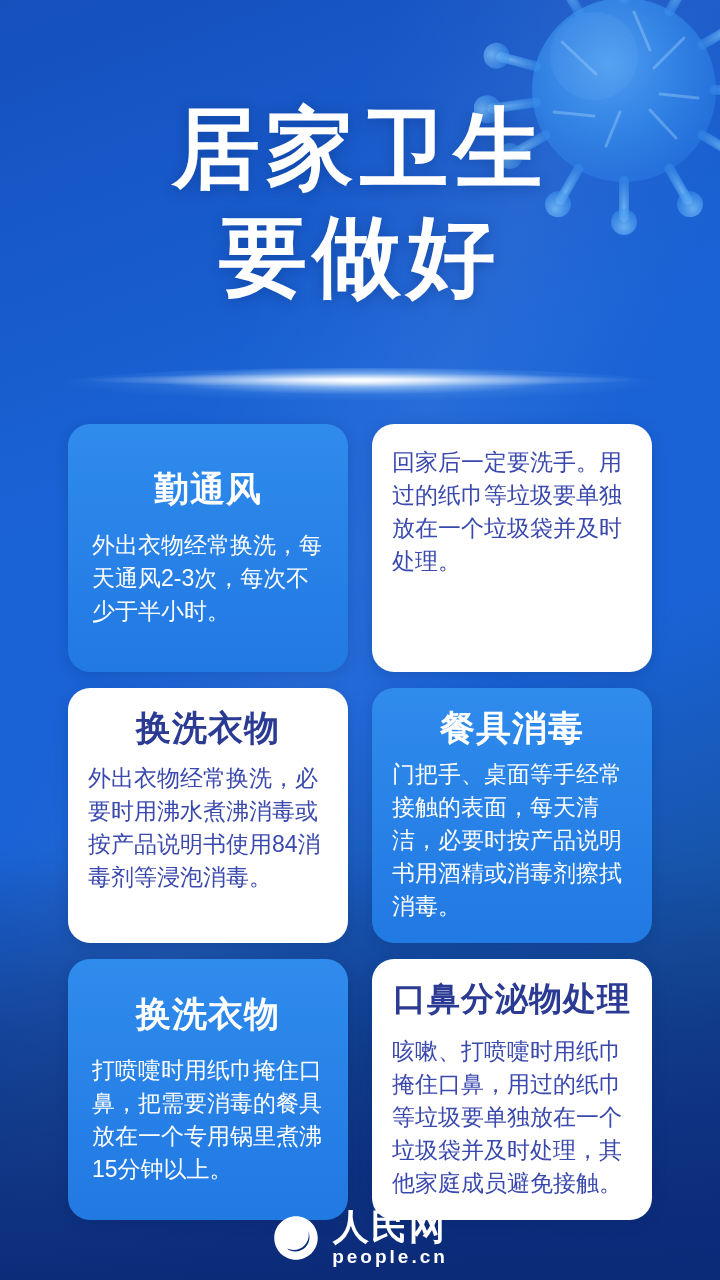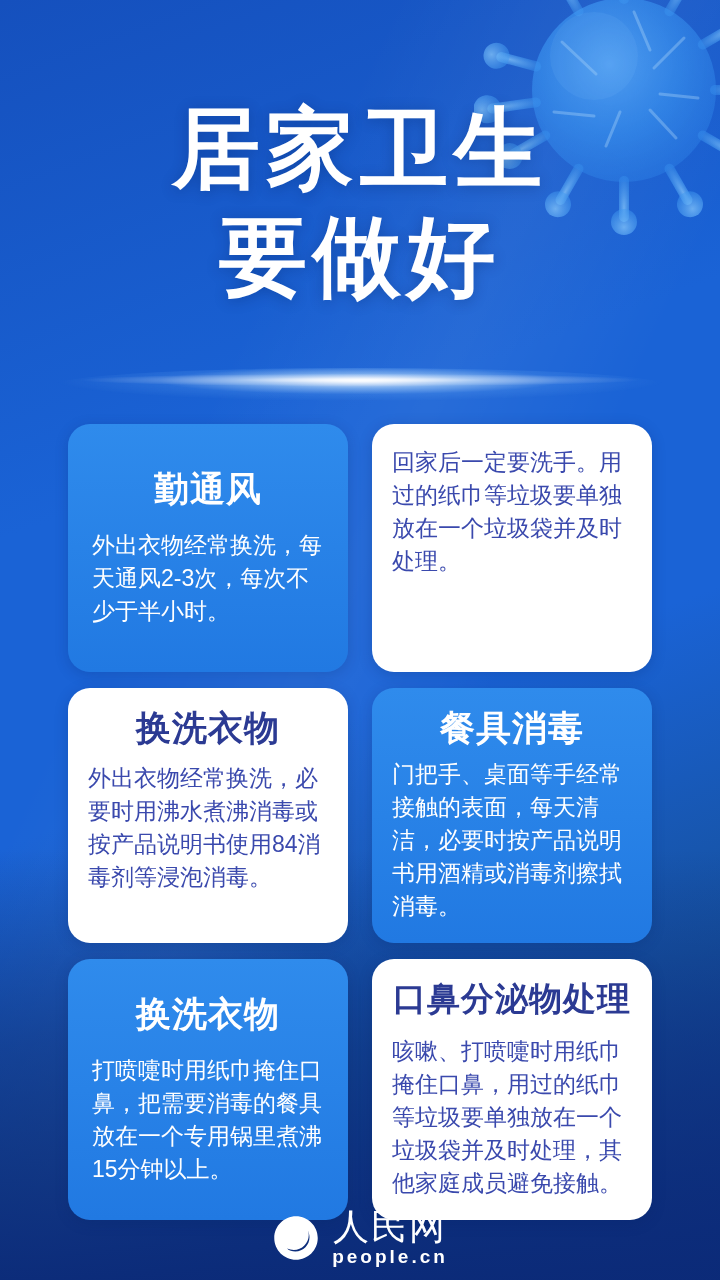--- a/index.html
+++ b/index.html
@@ -144,21 +144,21 @@
     z-index:6;
   }
   .footer .logo-mark{ width:48px; height:48px; flex:0 0 auto; }
   .footer .logo-mark svg{ width:100%; height:100%; display:block; }
   .footer .logo-text{
     display:flex; flex-direction:column; align-items:center;
   }
   .footer .cn-name{
     color:#ffffff;
     font-family:"Liberation Serif","DejaVu Serif",serif;
-    font-weight:400;
+    font-weight:700;
     font-size:36px;
     line-height:38px;
     letter-spacing:2px;
   }
   .footer .en-name{
     color:#ffffff;
     font-size:19px;
     line-height:22px;
     font-weight:700;
     letter-spacing:3px;

